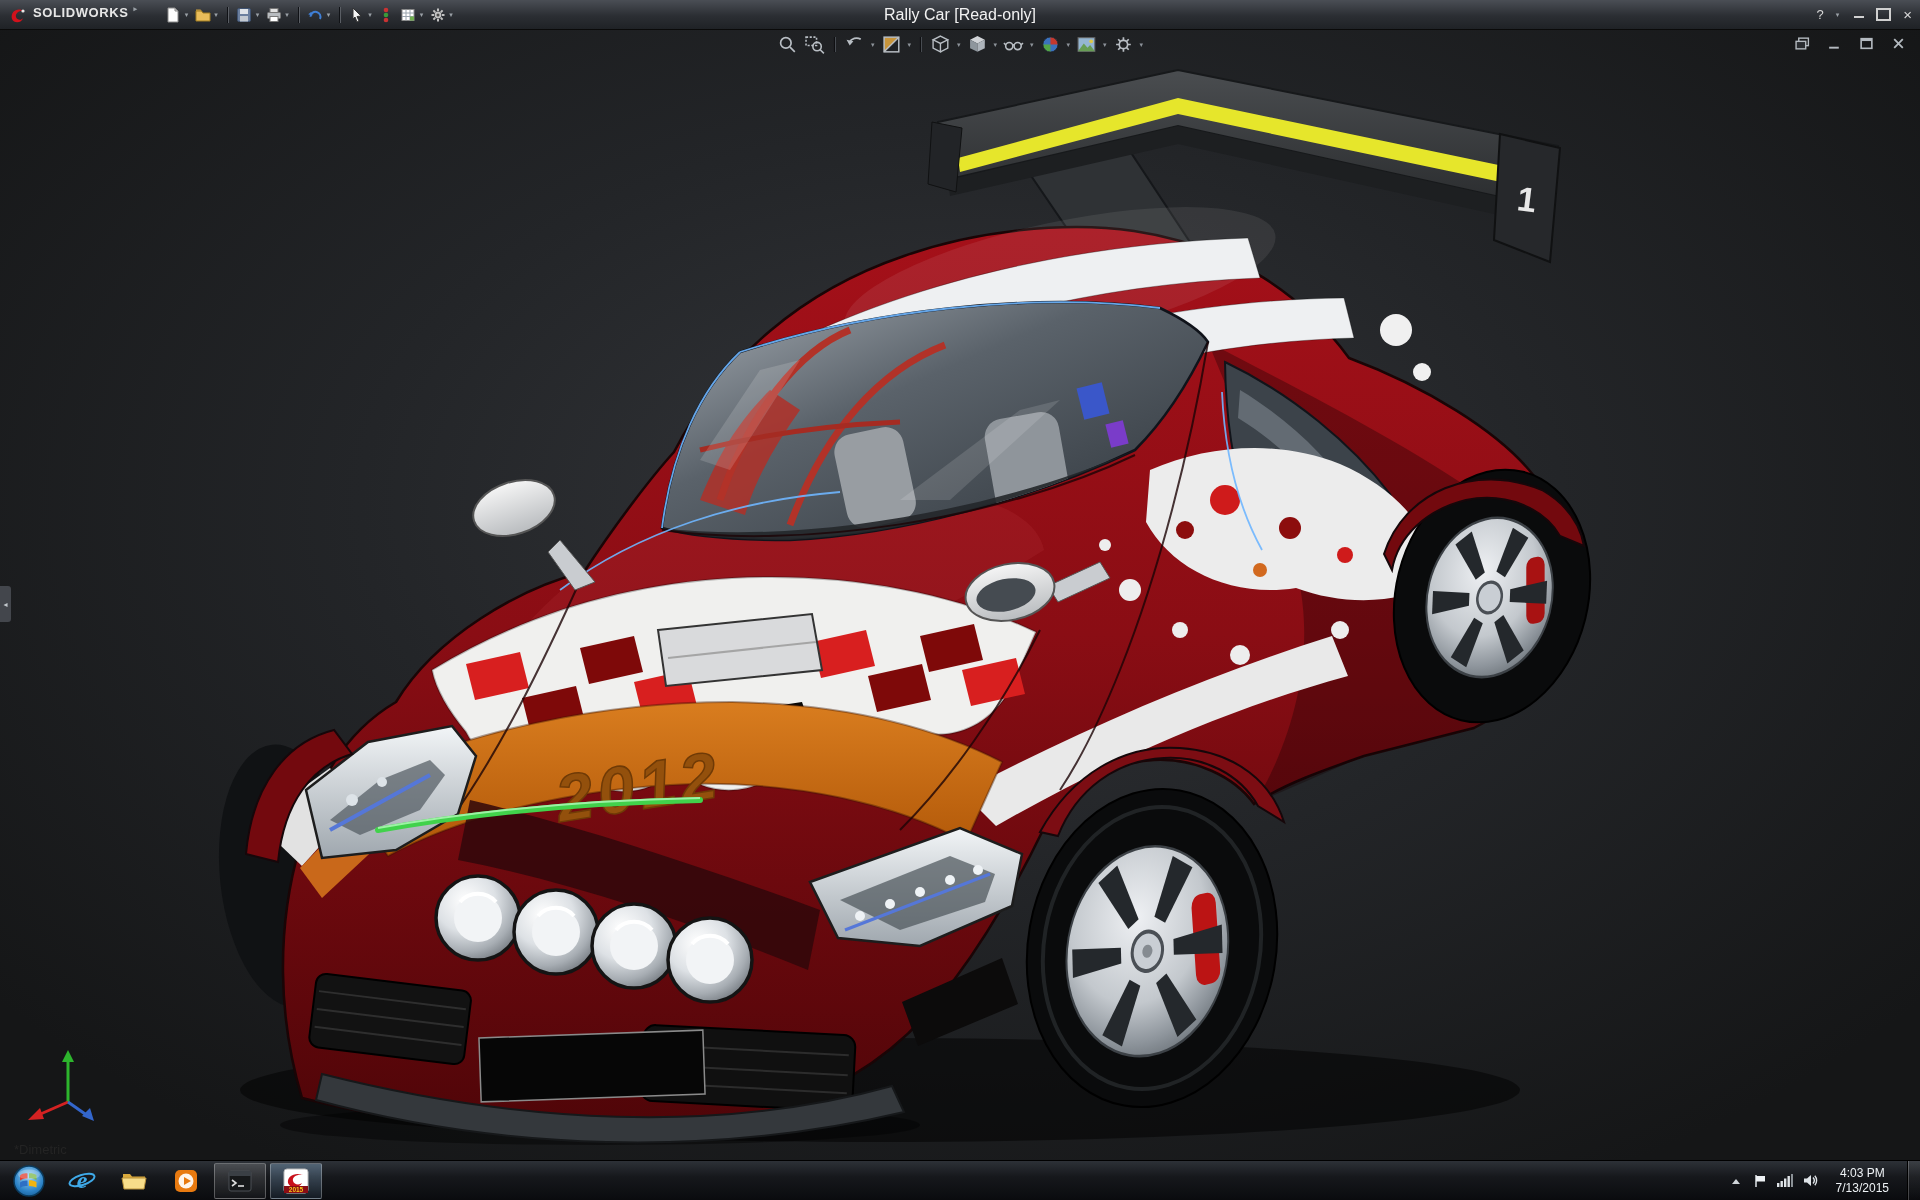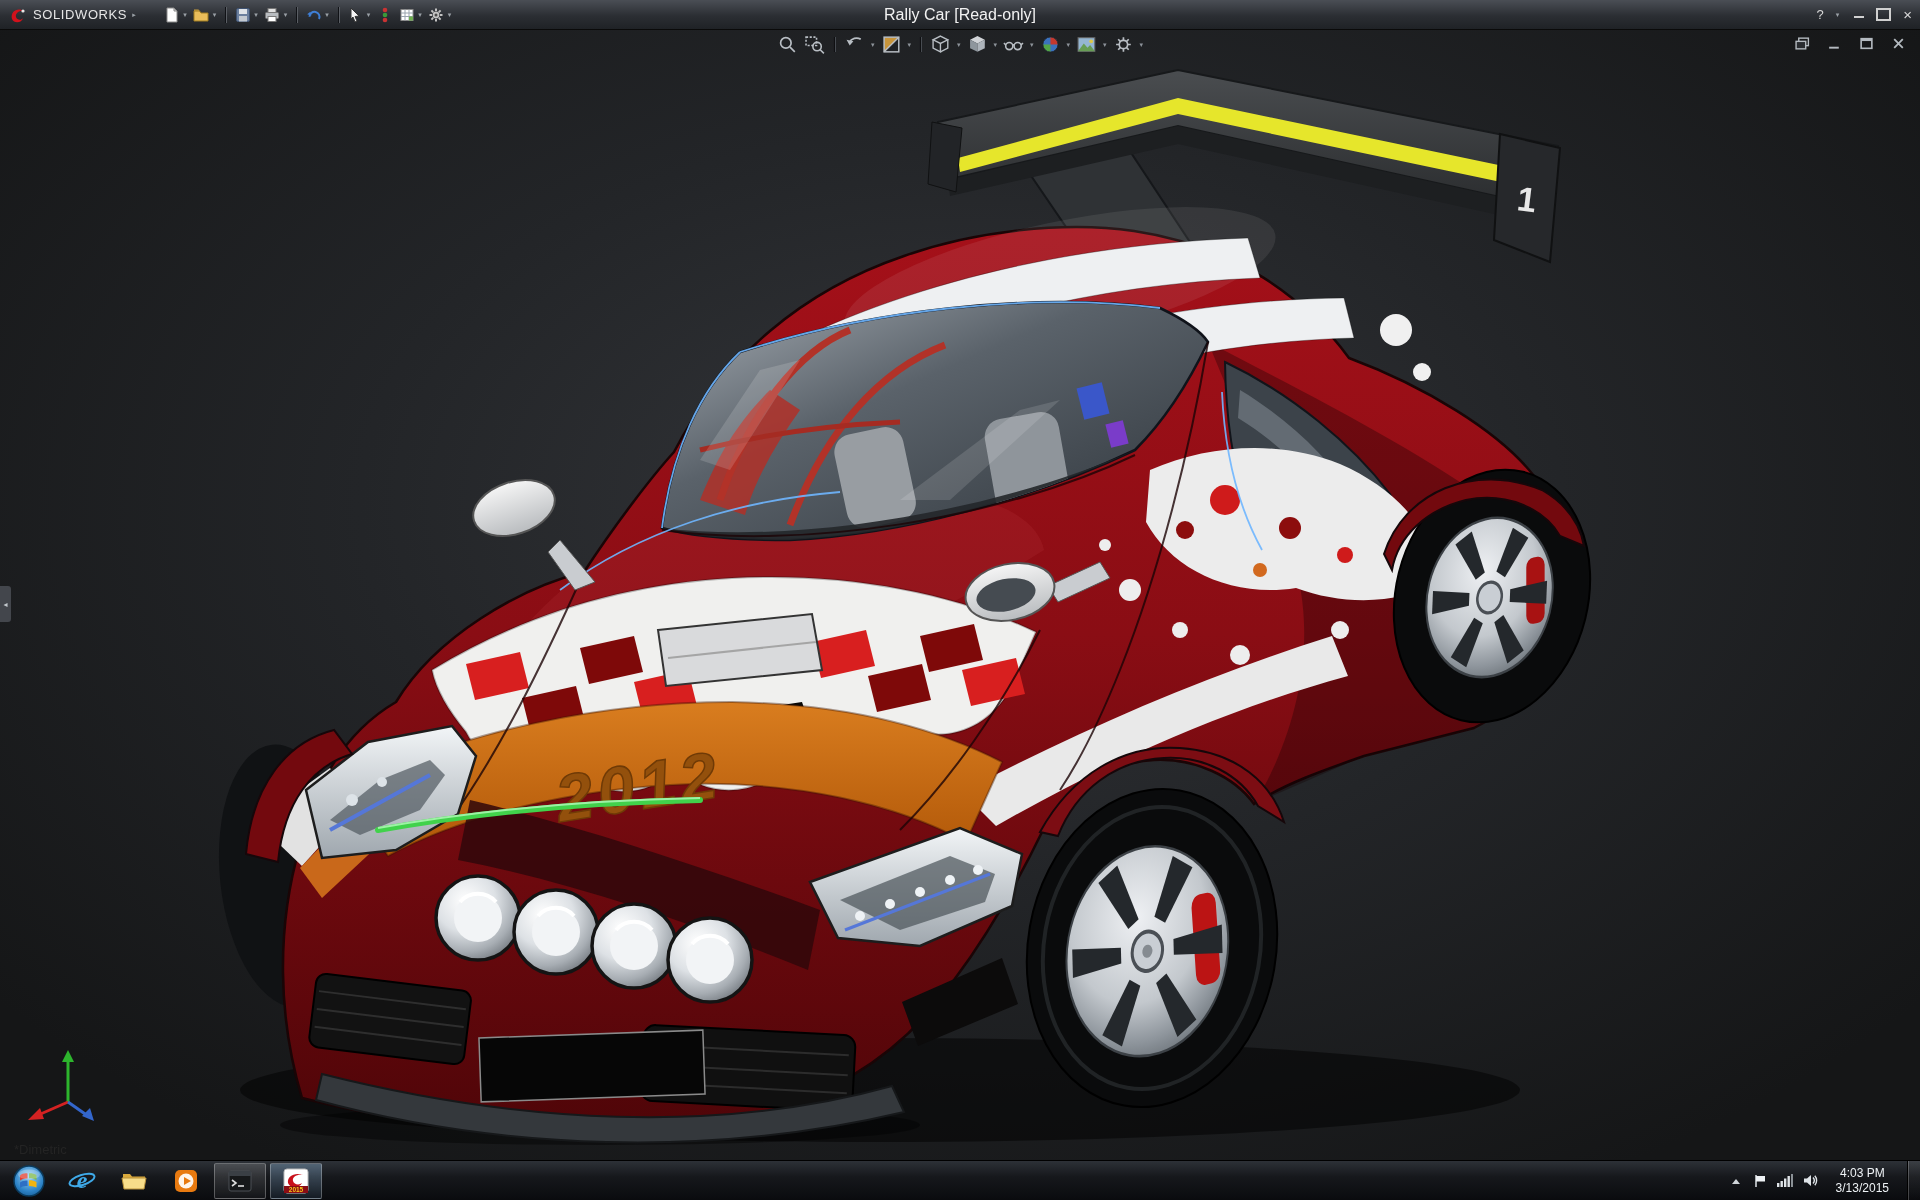--- a/index.html
+++ b/index.html
@@ -1,19 +1,19 @@
 <!DOCTYPE html>
 <html><head>
 <meta charset="utf-8">
 <style>
   html,body{margin:0;padding:0;width:1920px;height:1200px;overflow:hidden;background:#000;
     font-family:"Liberation Sans",sans-serif;-webkit-font-smoothing:antialiased;}
   .titlebar{position:relative;height:30px;background:linear-gradient(#4a4e55,#2b2e33 55%,#1f2226);
     display:flex;align-items:center;padding:0 8px;color:#e6e6e6;border-bottom:1px solid #0a0a0a;box-sizing:border-box;}
-  .brand{display:flex;align-items:center;gap:5px;font-weight:normal;font-size:13px;letter-spacing:.6px;}
+  .brand{display:flex;align-items:flex-start;gap:5px;font-weight:bold;font-size:13px;letter-spacing:.6px;}
   .tb-icons{display:flex;align-items:center;gap:1px;margin-left:22px;}
   .tbi{width:21px;height:21px;display:flex;align-items:center;justify-content:center;border-radius:2px;}
   .caret{color:#9aa0a6;font-size:7px;margin:0 3px 0 0;}
   .tb-sep{width:1px;height:16px;background:#101216;box-shadow:1px 0 0 #5a5e64;margin:0 5px;}
   .tb-title{position:absolute;left:50%;top:50%;transform:translate(-50%,-50%);font-size:16px;color:#f2f2f2;white-space:nowrap;}
   .tb-right{margin-left:auto;display:flex;align-items:center;gap:12px;font-size:13px;color:#d8d8d8;}
   .winbox{width:11px;height:9px;border:2px solid #d0d0d0;display:inline-block;}
   .winmin{width:10px;height:2px;background:#d0d0d0;display:inline-block;margin-bottom:-4px;}
   .winx{font-size:15px;line-height:1;}
   .viewport{position:absolute;top:30px;left:0;width:1920px;height:1130px;overflow:hidden;
@@ -581,17 +581,17 @@
         </svg>
     </span>
     <span class="tray-ic">
       <svg width="15" height="13" viewBox="0 0 15 13">
           <path d="M1,4.5 H4 L8,1 V12 L4,8.5 H1 Z" fill="#dfe4e8"></path>
           <path d="M10,3.5 A4.5,4.5 0 0 1 10,9.5 M11.8,1.8 A7,7 0 0 1 11.8,11.2" stroke="#dfe4e8" stroke-width="1.4" fill="none"></path>
         </svg>
     </span>
     <div class="clock">
       <div>4:03 PM</div>
-      <div>3/13/2015</div>
+      <div>7/13/2015</div>
     </div>
     <div class="show-desktop"></div>
   </div>
 </div>
 
 </body></html>

